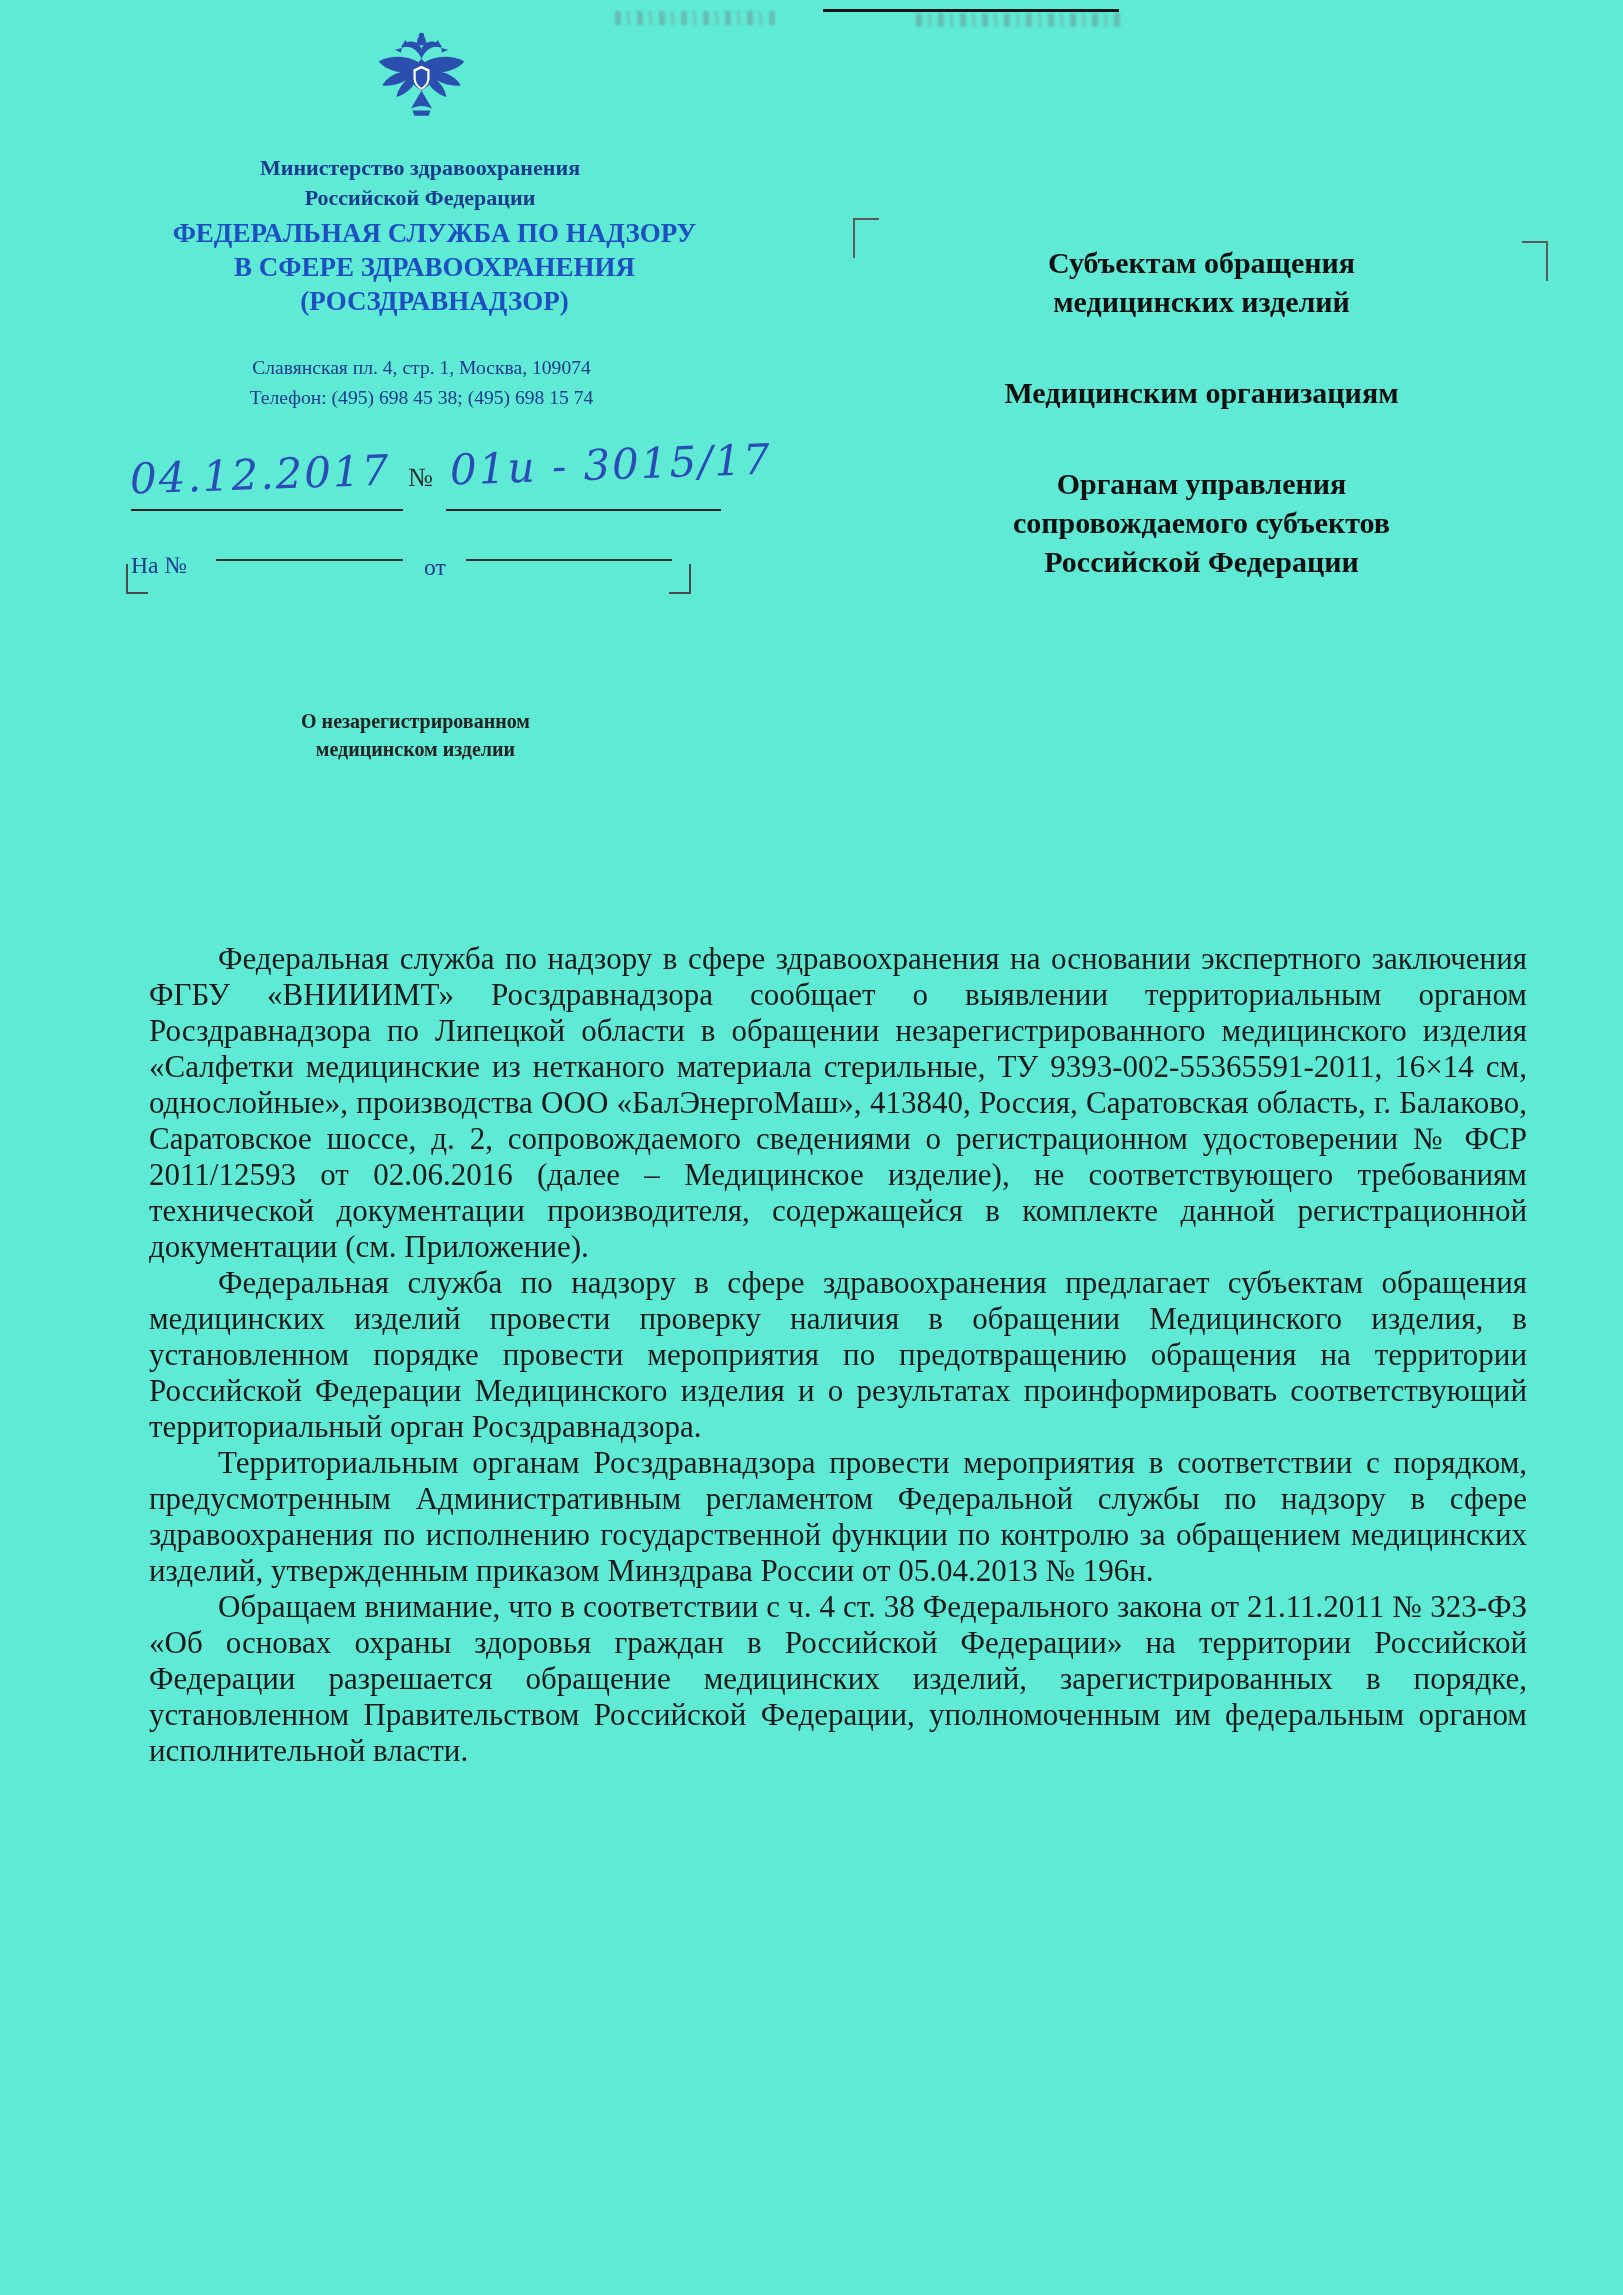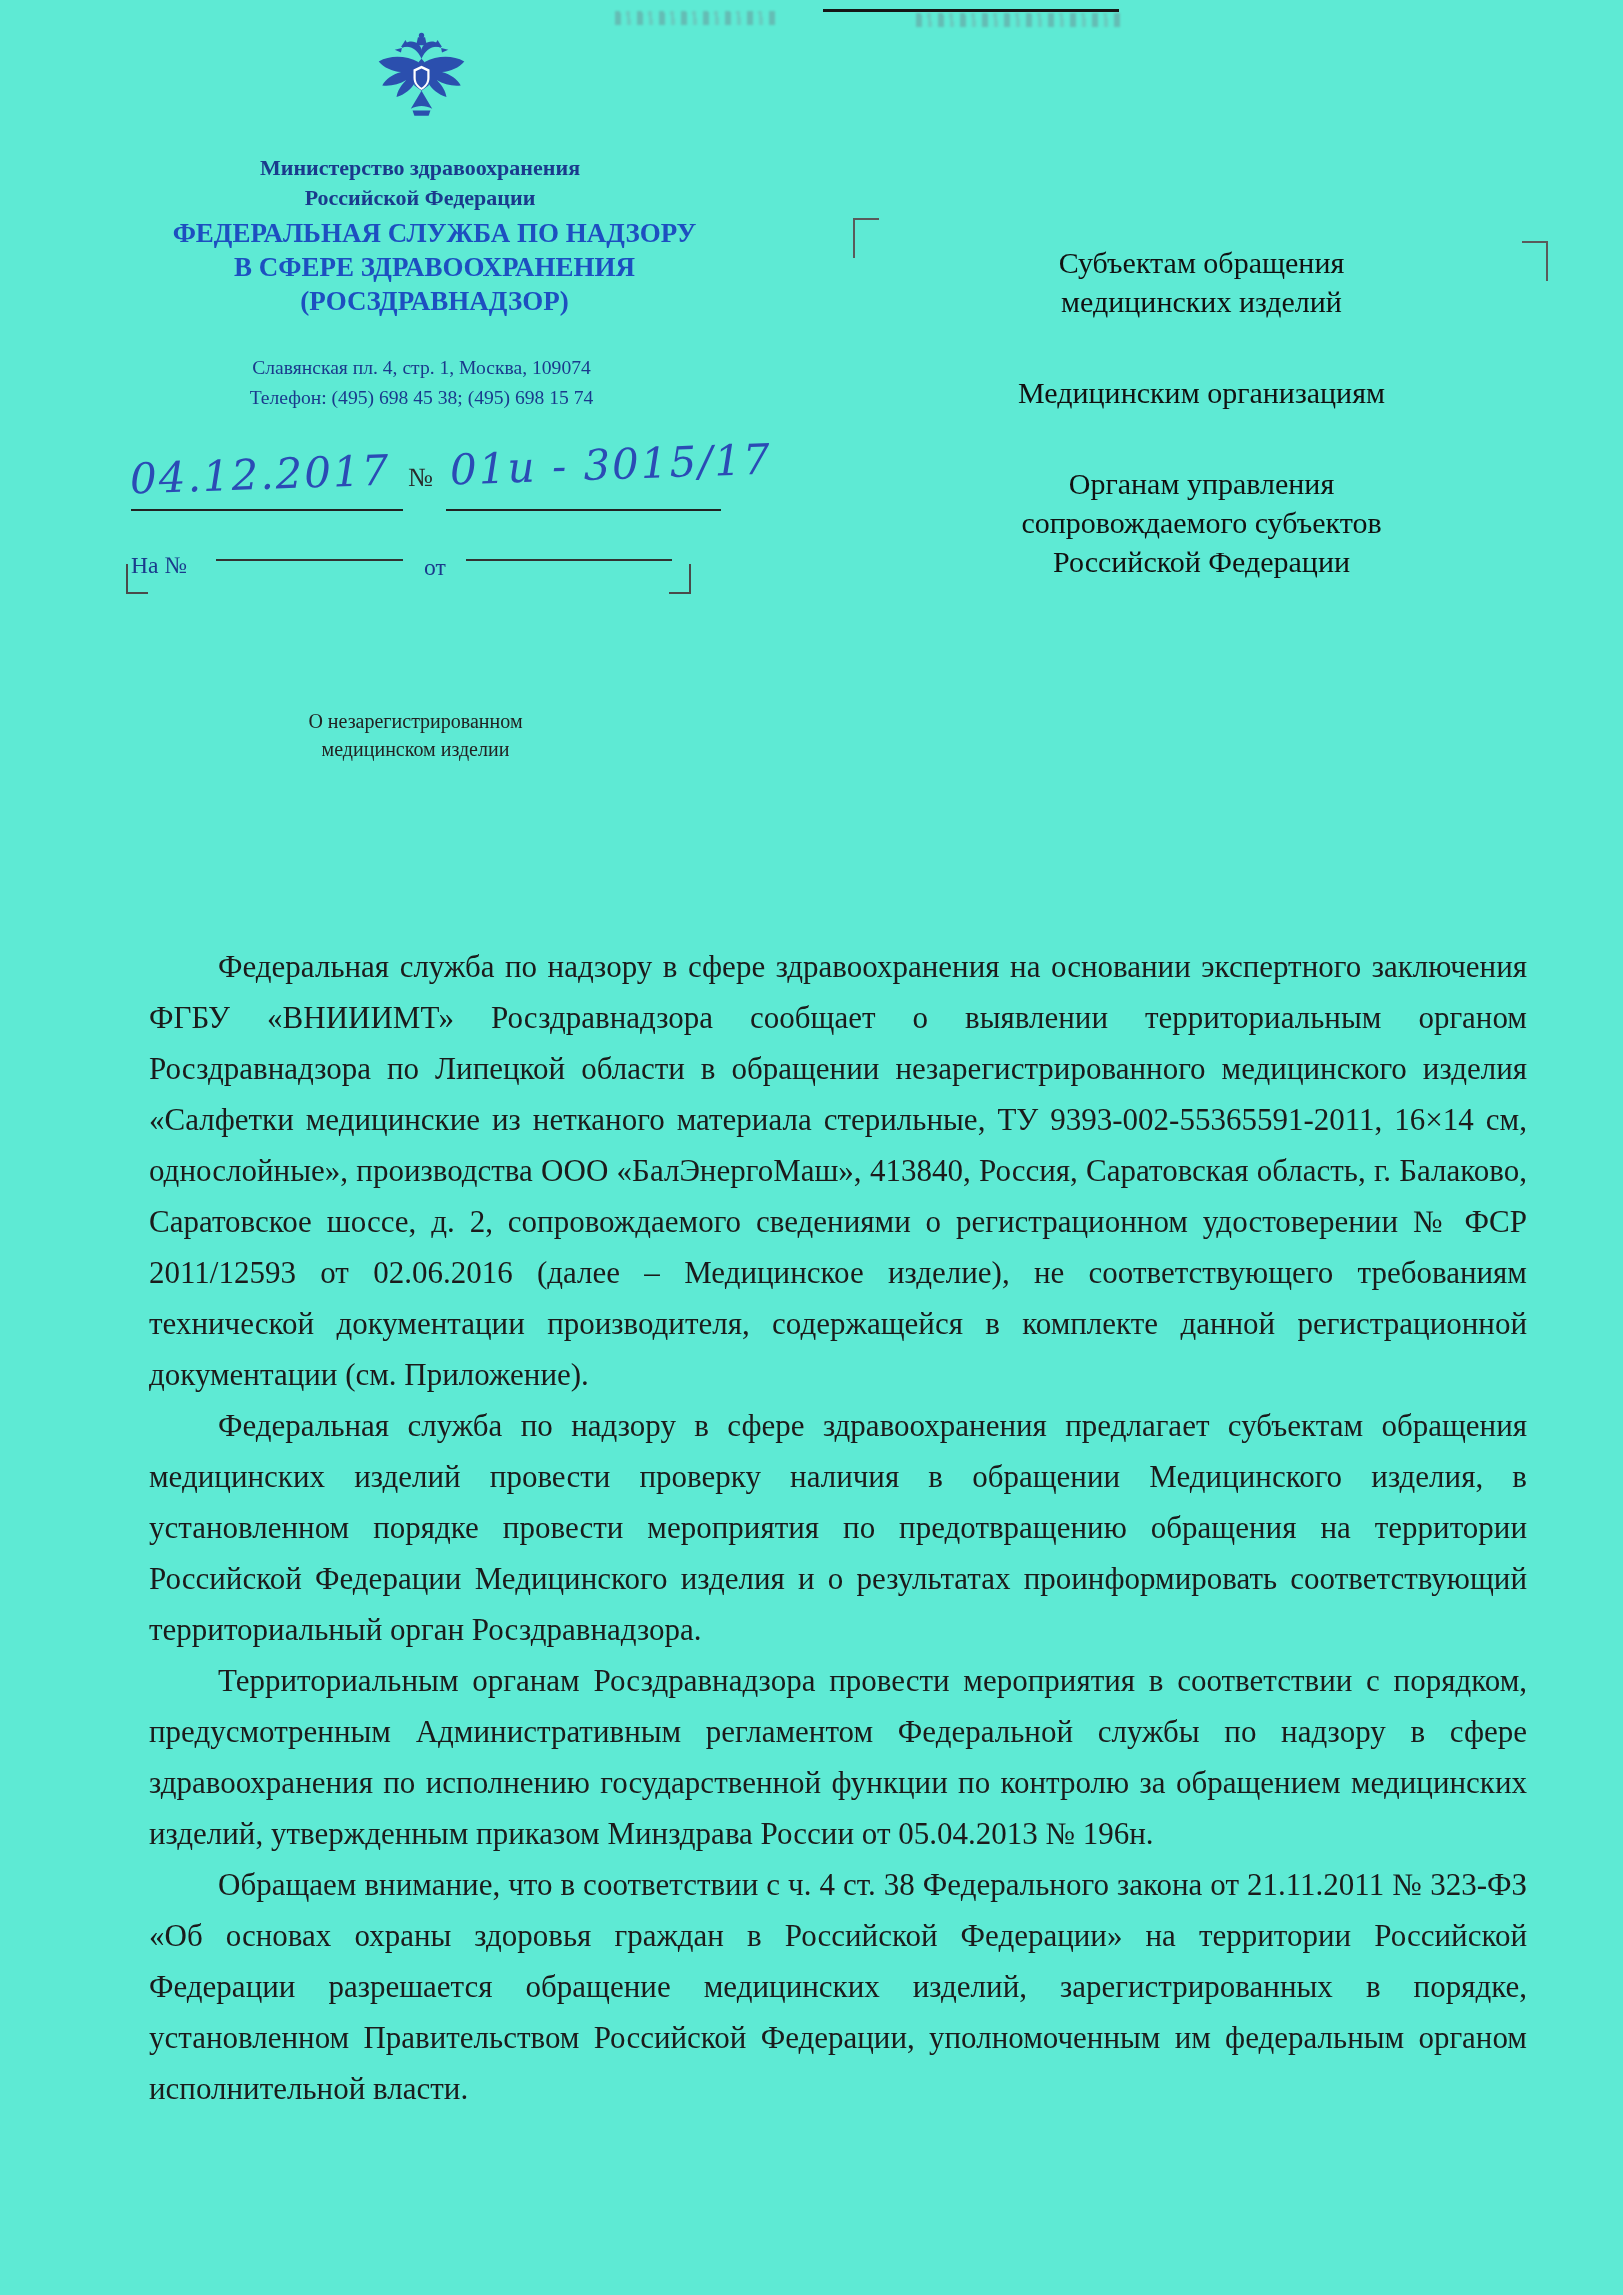--- a/index.html
+++ b/index.html
@@ -5,21 +5,21 @@
   html, body { margin: 0; padding: 0; background: #9a9a9a; }
   .page {
     position: relative;
     width: 1624px;
     height: 2295px;
     background: #5eead4;
     overflow: hidden;
     font-family: "Liberation Serif", serif;
     color: #1b1b1b;
   }
-  .pre { white-space: pre-line; }
+  .pre { white-space: pre-line; font-weight: bold; }
 
   
   .scan-line { position: absolute; left: 823px; top: 8.5px; width: 296px; height: 3.9px; background: #161616; }
   .smudge { position: absolute; height: 14.4px; opacity: .45; filter: blur(0.8px);
     background: repeating-linear-gradient(88deg, rgba(110,110,125,.8) 0 5.9px, transparent 5.9px 11.8px, rgba(130,130,140,.6) 11.8px 15.7px, transparent 15.7px 22px); }
   .smudge.s1 { left: 615px; top: 10.5px; width: 164px; }
   .smudge.s2 { left: 916px; top: 13px; width: 209px; }
 
   
   .emblem { position: absolute; left: 368px; top: 18.3px; width: 107px; height: 126px; }
@@ -96,21 +96,21 @@
   
   .addressees {
     position: absolute; left: 920px; top: 243px; width: 563px;
     text-align: center; font-size: 30px; line-height: 39px; color: #111;
   }
   .addressee { margin-bottom: 52px; }
 
   
   .letter-body {
     position: absolute; left: 149px; top: 941px; width: 1378px;
-    font-size: 31px; line-height: 51px; color: #1b1b1b;
+    font-size: 31px; line-height: 36px; color: #1b1b1b;
     text-align: justify;
   }
   .letter-body p { margin: 0; text-indent: 69px; }
 </style>
 </head>
 <body>
 
 <div class="page">
 
   <div class="scan-line"></div>

